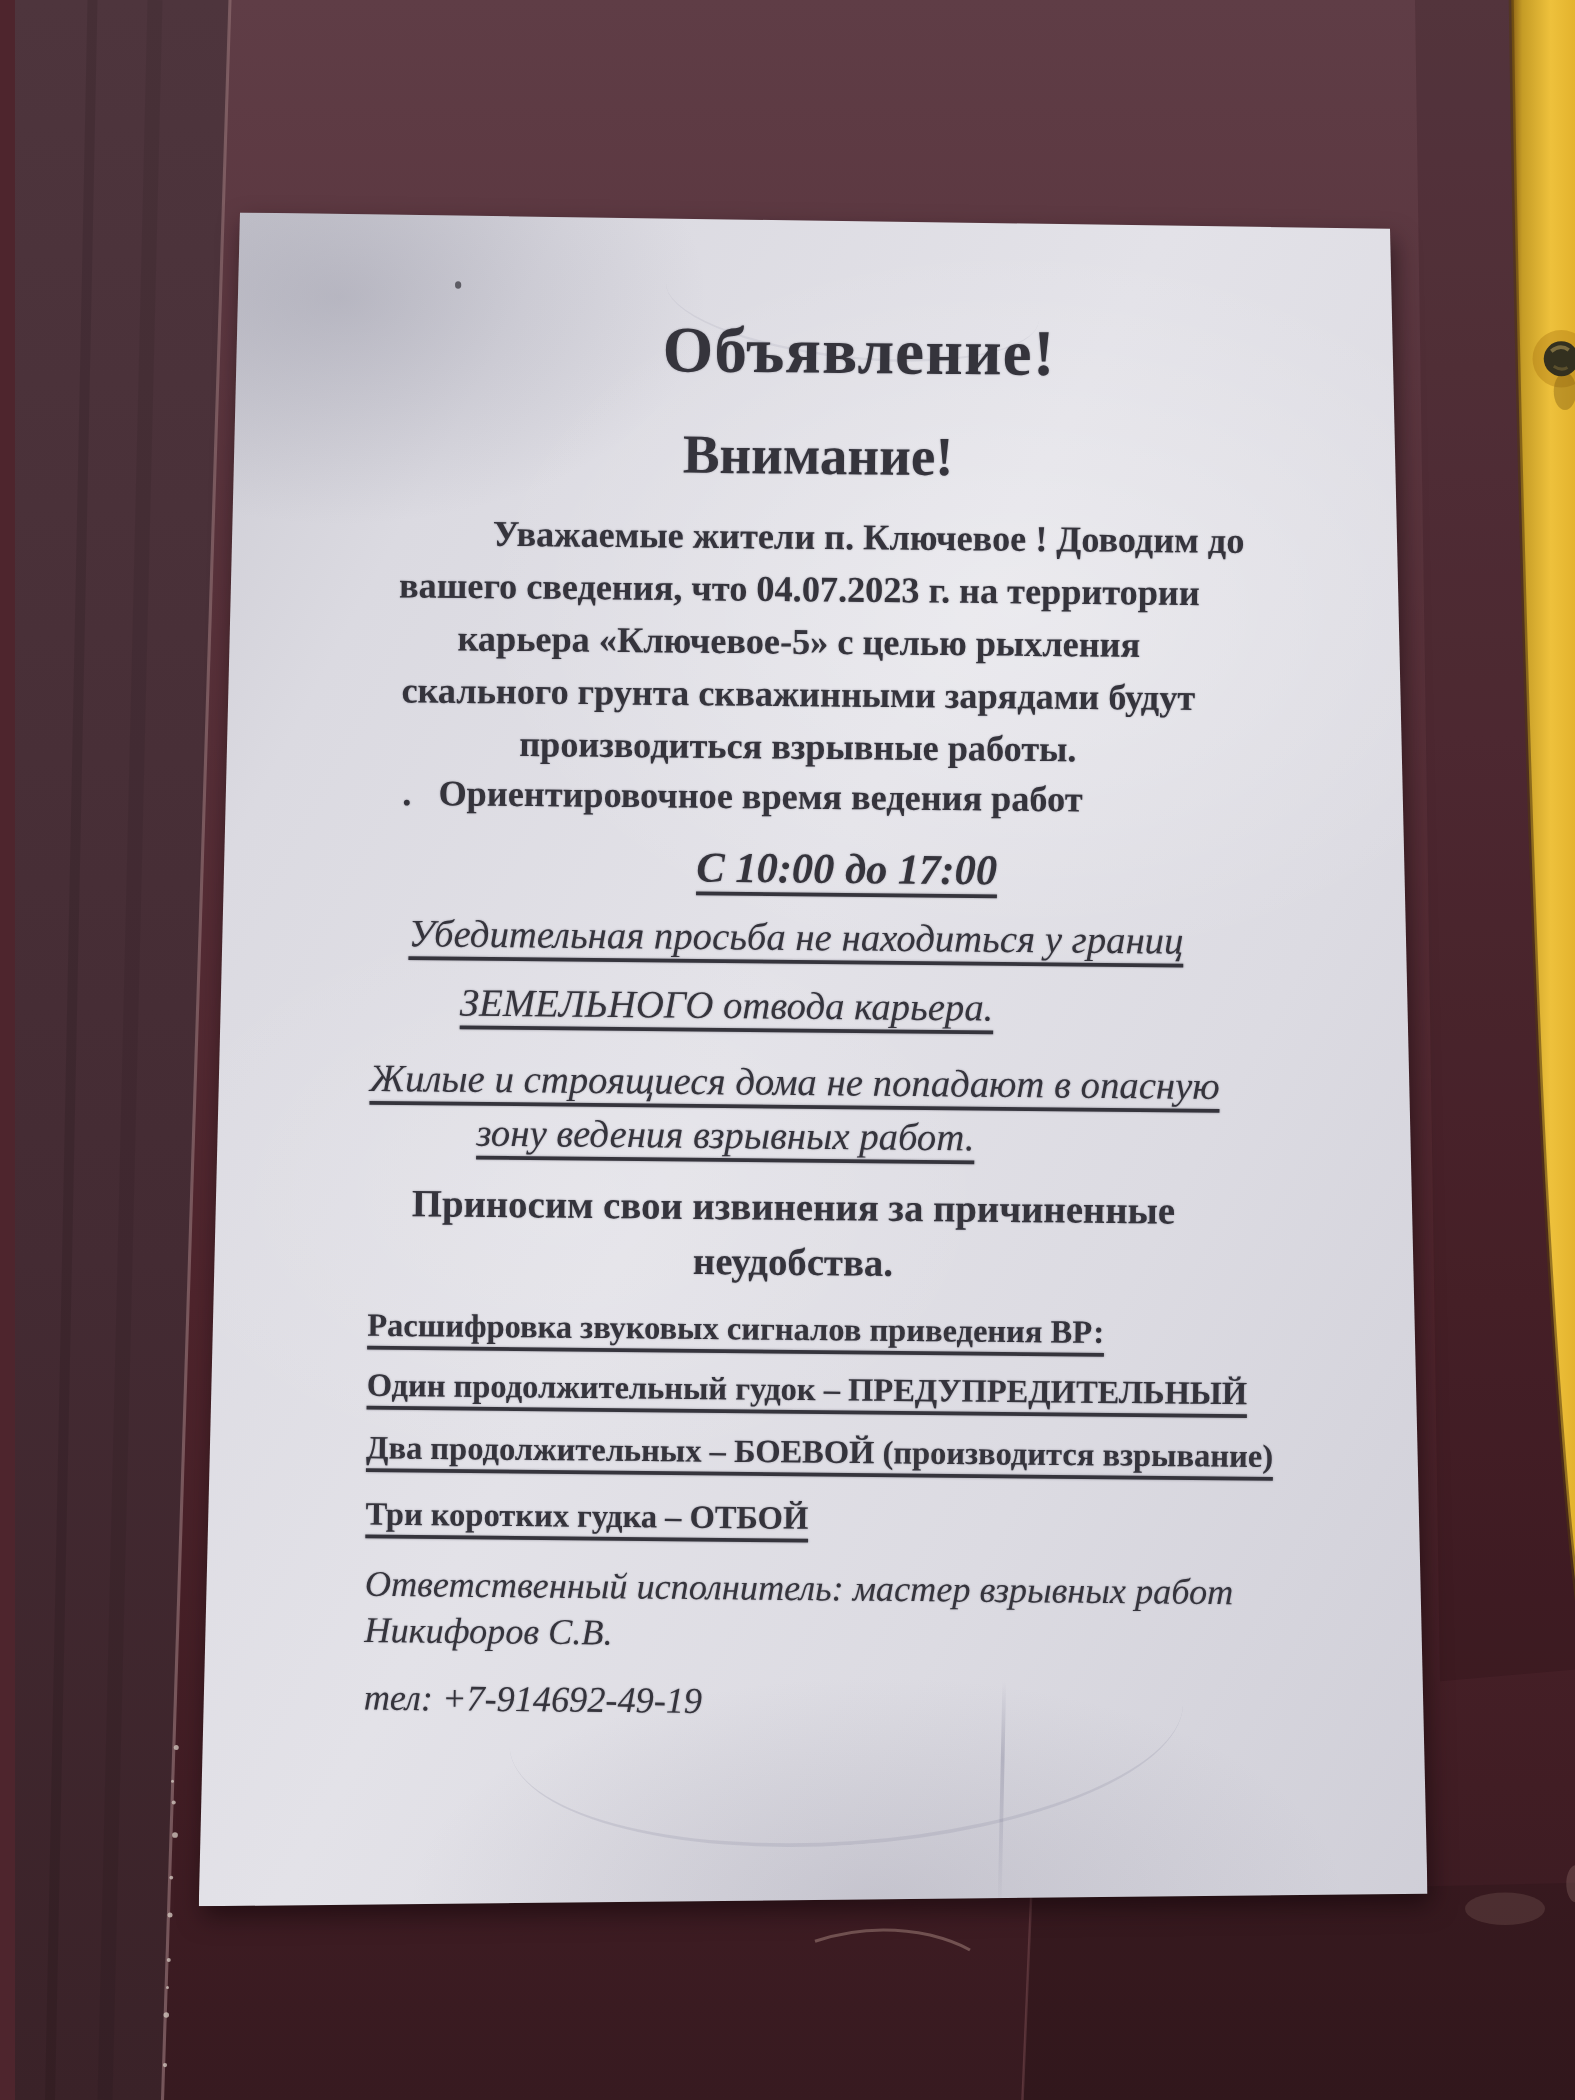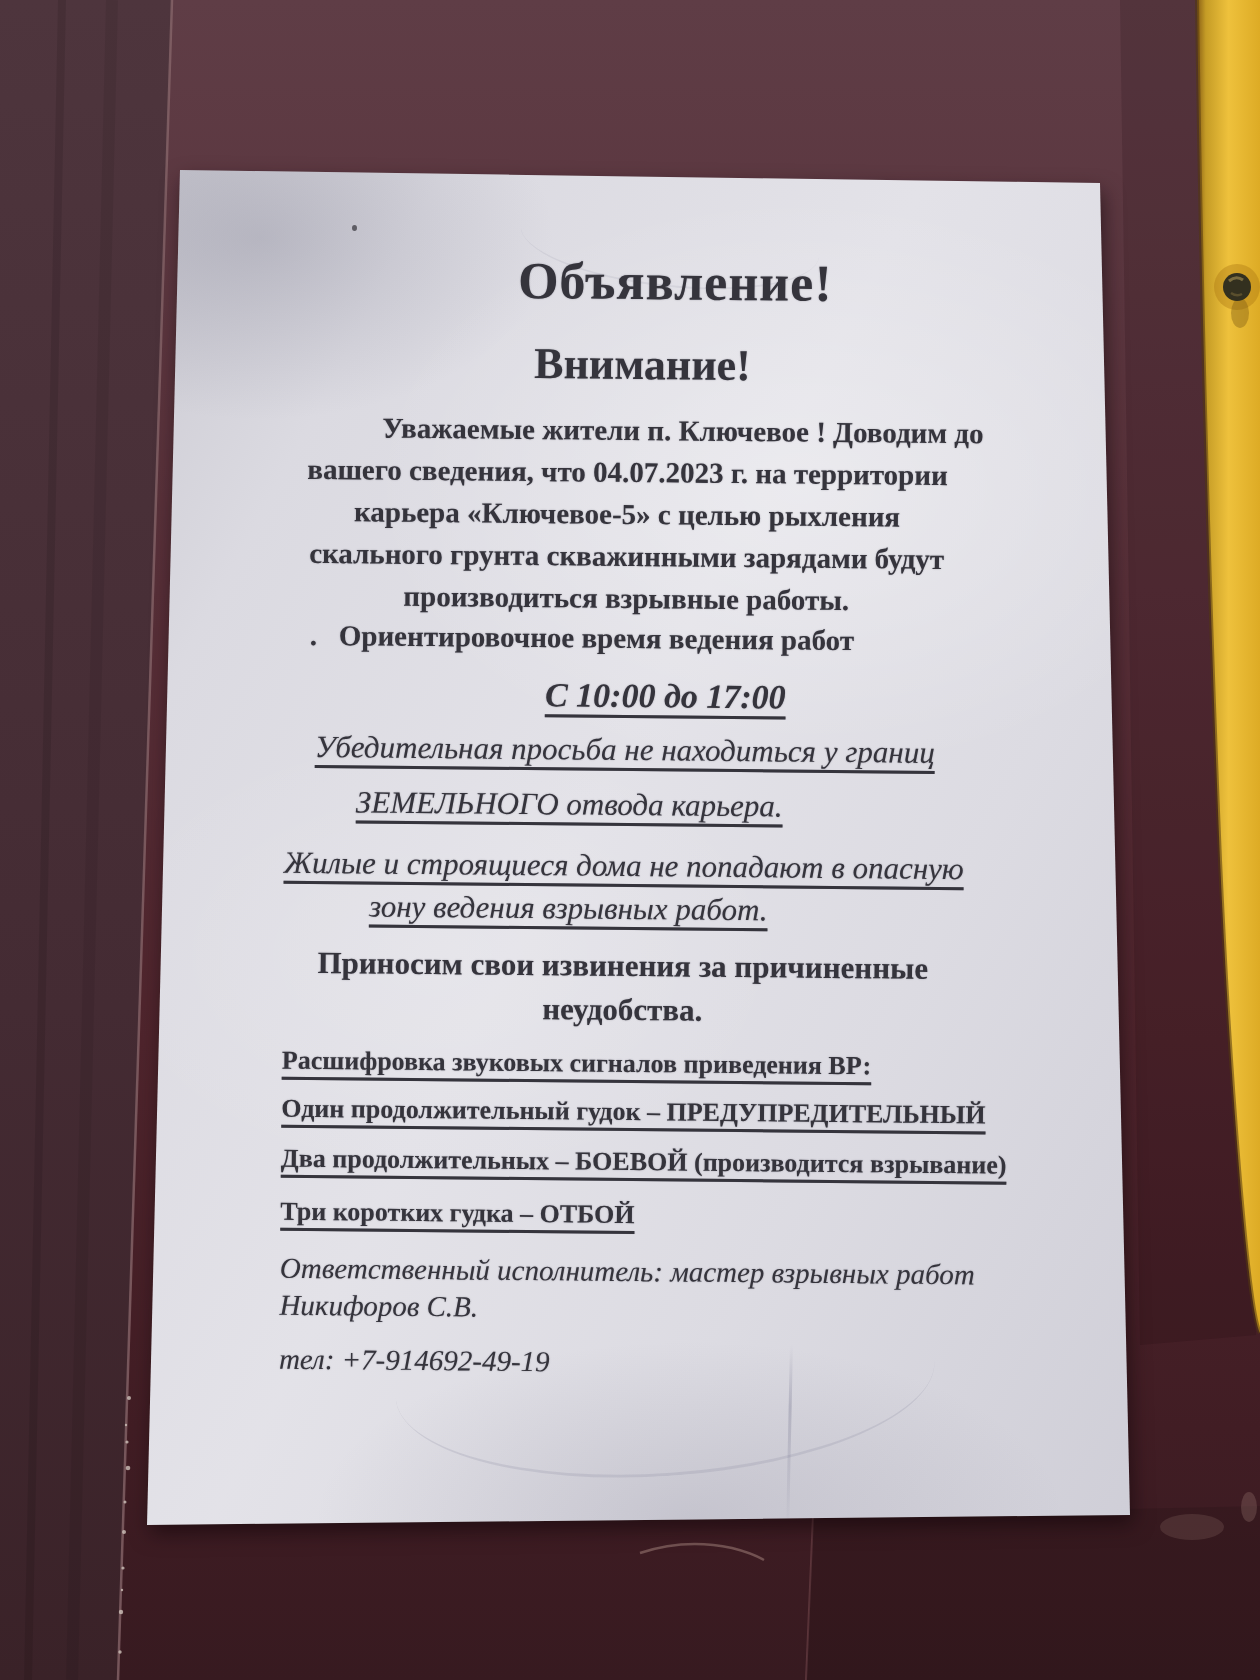--- a/index.html
+++ b/index.html
@@ -1,21 +1,21 @@
 <!DOCTYPE html>
 <html><head>
 <meta charset="utf-8">
 <style>
   html,body{margin:0;padding:0;}
   body{
     width:1260px;height:1680px;position:relative;overflow:hidden;
     background:#4e252d;
     font-family:"Liberation Serif", serif;
   }
-  .scene{position:absolute;inset:0;}
+  .scene{position:absolute;inset:0;margin-left:12px;}
   svg.door{position:absolute;left:0;top:0;}
 
   
   .paper-wrap{
     position:absolute;left:140px;top:155px;width:1000px;height:1380px;
     filter:drop-shadow(3px 9px 10px rgba(15,4,7,.55));
   }
   .paper{
     position:absolute;inset:0;
     clip-path:polygon(40px 15px, 960px 28px, 990px 1360px, 7px 1370px);

